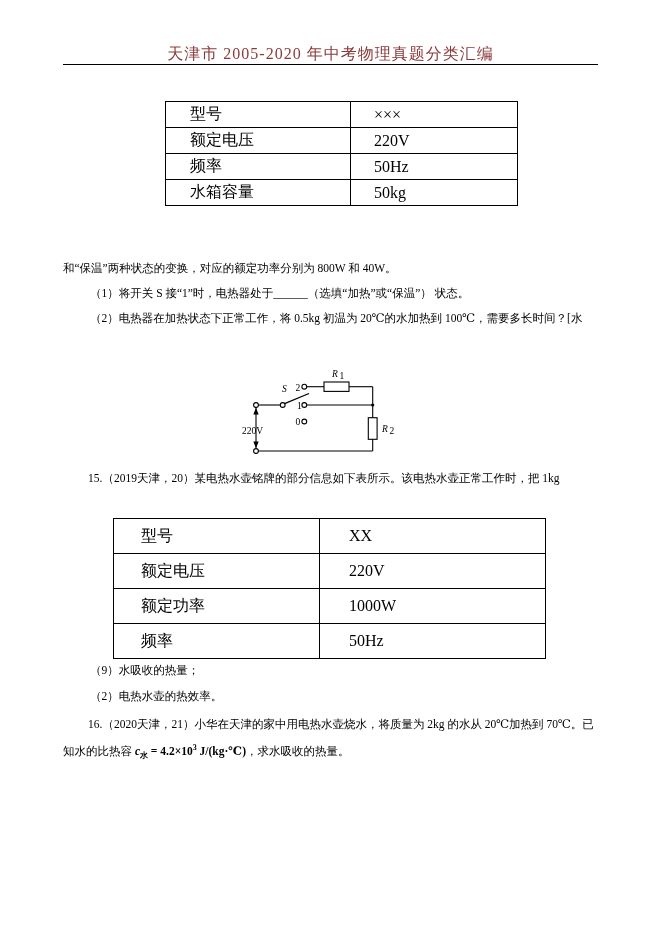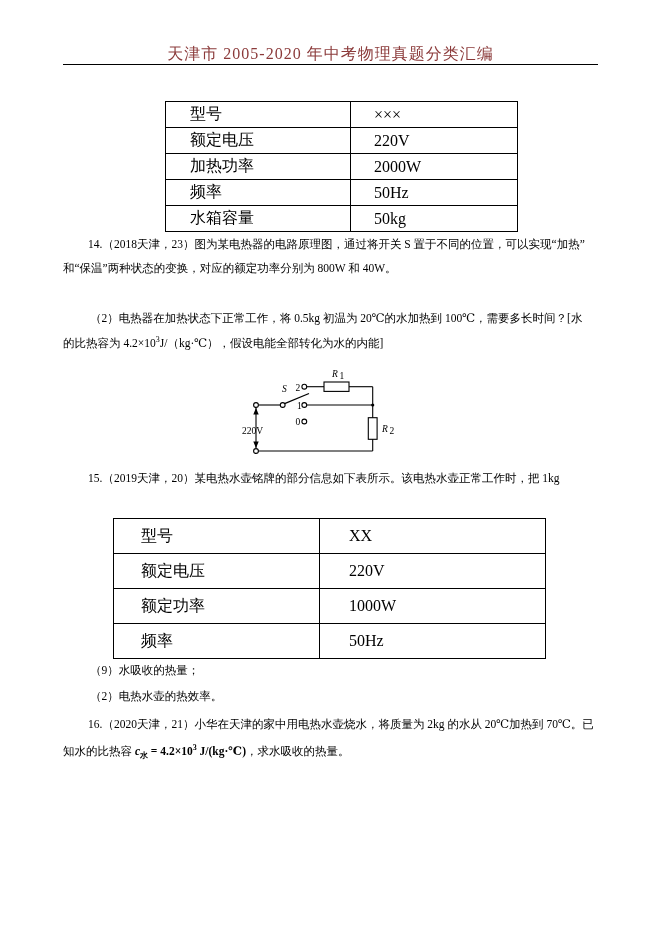--- a/index.html
+++ b/index.html
@@ -66,38 +66,33 @@
     <tbody>
       <tr>
         <td class="c1">型号</td>
         <td class="c2">×××</td>
       </tr>
       <tr>
         <td class="c1">额定电压</td>
         <td class="c2">220V</td>
       </tr>
       <tr>
-        <td class="c1">加热功率</td>
-        <td class="c2">2000W</td>
-      </tr>
-      <tr>
         <td class="c1">频率</td>
         <td class="c2">50Hz</td>
       </tr>
       <tr>
         <td class="c1">水箱容量</td>
         <td class="c2">50kg</td>
       </tr>
     </tbody>
   </table>
 
-  <div class="line ind1" style="top:237px">14.（2018天津，23）图为某电热器的电路原理图，通过将开关 S 置于不同的位置，可以实现“加热”</div>
   <div class="line" style="top:261px">和“保温”两种状态的变换，对应的额定功率分别为 800W 和 40W。</div>
+  <div class="line ind2" style="top:286px">（1）将开关 S 接“1”时，电热器处于______（选填“加热”或“保温”） 状态。</div>
   <div class="line ind2" style="top:311px">（2）电热器在加热状态下正常工作，将 0.5kg 初温为 20℃的水加热到 100℃，需要多长时间？[水</div>
-  <div class="line" style="top:336px"><span>的比热容为 4.2×10</span><span class="sup">3</span><span>J/（kg·℃），假设电能全部转化为水的内能]</span></div>
 
   <svg class="circuit" width="175" height="105" viewBox="0 0 175 105">
 
     <line x1="20" y1="46.4" x2="20" y2="87.6" stroke="#000" stroke-width="1.1"></line>
     <polygon points="20,47 17.3,53.5 22.7,53.5" fill="#000"></polygon>
     <polygon points="20,87 17.3,80.5 22.7,80.5" fill="#000"></polygon>
     <text x="6" y="73">220V</text>
 
     <line x1="22.4" y1="44" x2="44.3" y2="44" stroke="#000" stroke-width="1.1"></line>
 

